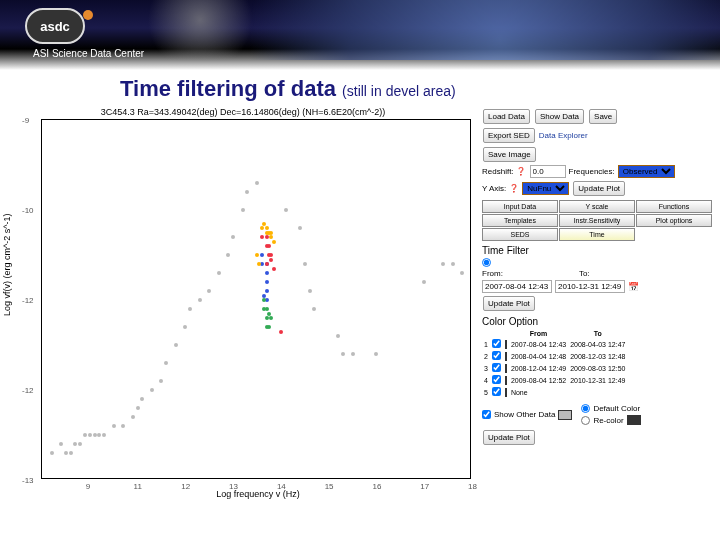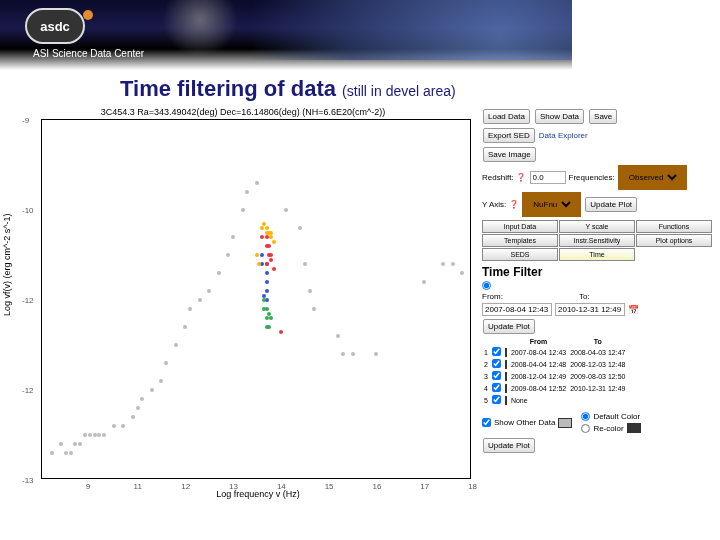--- a/index.html
+++ b/index.html
@@ -1,17 +1,17 @@
 <!DOCTYPE html>
 <html><head>
 <meta charset="utf-8">
 <style>
   * { box-sizing: border-box; margin: 0; padding: 0; }
   body { width: 720px; height: 540px; font-family: Arial, sans-serif; background: #fff; overflow: hidden; }
-  .banner { width: 572px; height: 70px; background: linear-gradient(180deg, #0a0a2a 0%, #1a1a4a 40%, #000 70%, #fff 100%); position: relative; }
+  .banner { width: 720px; height: 70px; background: linear-gradient(180deg, #0a0a2a 0%, #1a1a4a 40%, #000 70%, #fff 100%); position: relative; }
   .banner::before { content: ""; position: absolute; width: 100%; height: 60px; background: radial-gradient(circle at 500px 40px, #6688cc 0%, #334477 30%, transparent 50%), radial-gradient(circle at 200px 20px, #888 0%, transparent 10%); opacity: 0.7; }
   .logo { position: absolute; left: 25px; top: 8px; display: flex; align-items: center; gap: 6px; }
   .logo-mark { width: 60px; height: 36px; background: #333; border-radius: 18px; display: flex; align-items: center; justify-content: center; color: #fff; font-weight: bold; font-size: 13px; border: 2px solid #ddd; }
   .logo-dot { width: 10px; height: 10px; border-radius: 50%; background: #e68a2e; position: absolute; top: 2px; right: -8px; }
   .logo-text { color: #fff; font-size: 10px; position: absolute; top: 40px; left: 8px; white-space: nowrap; }
   .title-row { text-align: left; padding: 6px 0 4px 120px; font-size: 22px; color: #1a1a7a; }
   .title-note { font-size: 14px; font-weight: normal; }
   .main { display: flex; padding: 0 8px; gap: 4px; }
   .chart-area { flex: 0 0 470px; position: relative; height: 420px; border: 1px solid #fff; }
   .chart-title { text-align: center; font-size: 10px; margin-bottom: 2px; }
@@ -20,25 +20,25 @@
   .ylabel { position: absolute; left: -2px; top: 50%; transform: translateY(-50%) rotate(-90deg); transform-origin: left center; font-size: 9px; white-space: nowrap; }
   .xlabel { text-align: center; font-size: 9px; margin-top: 10px; margin-left: 30px; }
   .tick { position: absolute; font-size: 8px; color: #555; }
   .pt { position: absolute; width: 4px; height: 4px; border-radius: 50%; }
   .sidebar { flex: 1; font-size: 8px; }
   .btn { display: inline-block; background: linear-gradient(#fff,#e0e0e0); border: 1px solid #999; padding: 2px 4px; font-size: 8px; cursor: pointer; border-radius: 2px; margin: 1px; }
   .row { margin: 2px 0; display: flex; align-items: center; gap: 3px; flex-wrap: wrap; }
   .lbl { font-size: 8px; }
   .inp { border: 1px solid #aaa; font-size: 8px; padding: 1px 2px; width: 36px; }
   .inp-wide { width: 70px; }
-  .sel { border: 7px solid #a16207; font-size: 8px; background: #a16207; }
+  .sel { border: 1px solid #a16207; font-size: 8px; background: #1d4ed8; }
   .tab-grid { display: grid; grid-template-columns: repeat(3,1fr); gap: 1px; margin: 3px 0; }
   .tab { background: linear-gradient(#fff,#ddd); border: 1px solid #888; text-align: center; font-size: 7px; padding: 2px 0; cursor: pointer; }
   .tab.active { background: linear-gradient(#fff,#f5f5c0); }
-  .section-title { font-weight: bold; font-size: 12px; margin: 4px 0 2px; }
+  .section-title { font-weight: normal; font-size: 10px; margin: 4px 0 2px; }
   .swatch { width: 14px; height: 10px; border: 1px solid #333; }
   .radio, .check { width: 9px; height: 9px; }
   table.ct { font-size: 7px; margin-top: 2px; border-collapse: collapse; }
   table.ct th, table.ct td { padding: 1px 2px; }
   .link { color: #2040a0; cursor: pointer; }
 </style>
 </head>
 <body>
 
 <div class="banner">
@@ -207,20 +207,21 @@
     </div>
     <div class="row">
       <input class="inp inp-wide" value="2007-08-04 12:43" style="">
       <input class="inp inp-wide" value="2010-12-31 12:49" style="">
       <span style="font-size:9px">📅</span>
     </div>
     <div class="row">
         <span class="btn">Update Plot</span>
       </div>
 
+    <div class="section-title">Color Option</div>
     <table class="ct">
       <tbody>
           <tr>
             <th></th>
             <th></th>
             <th></th>
             <th>From</th>
             <th>To</th>
           </tr>
       </tbody>

